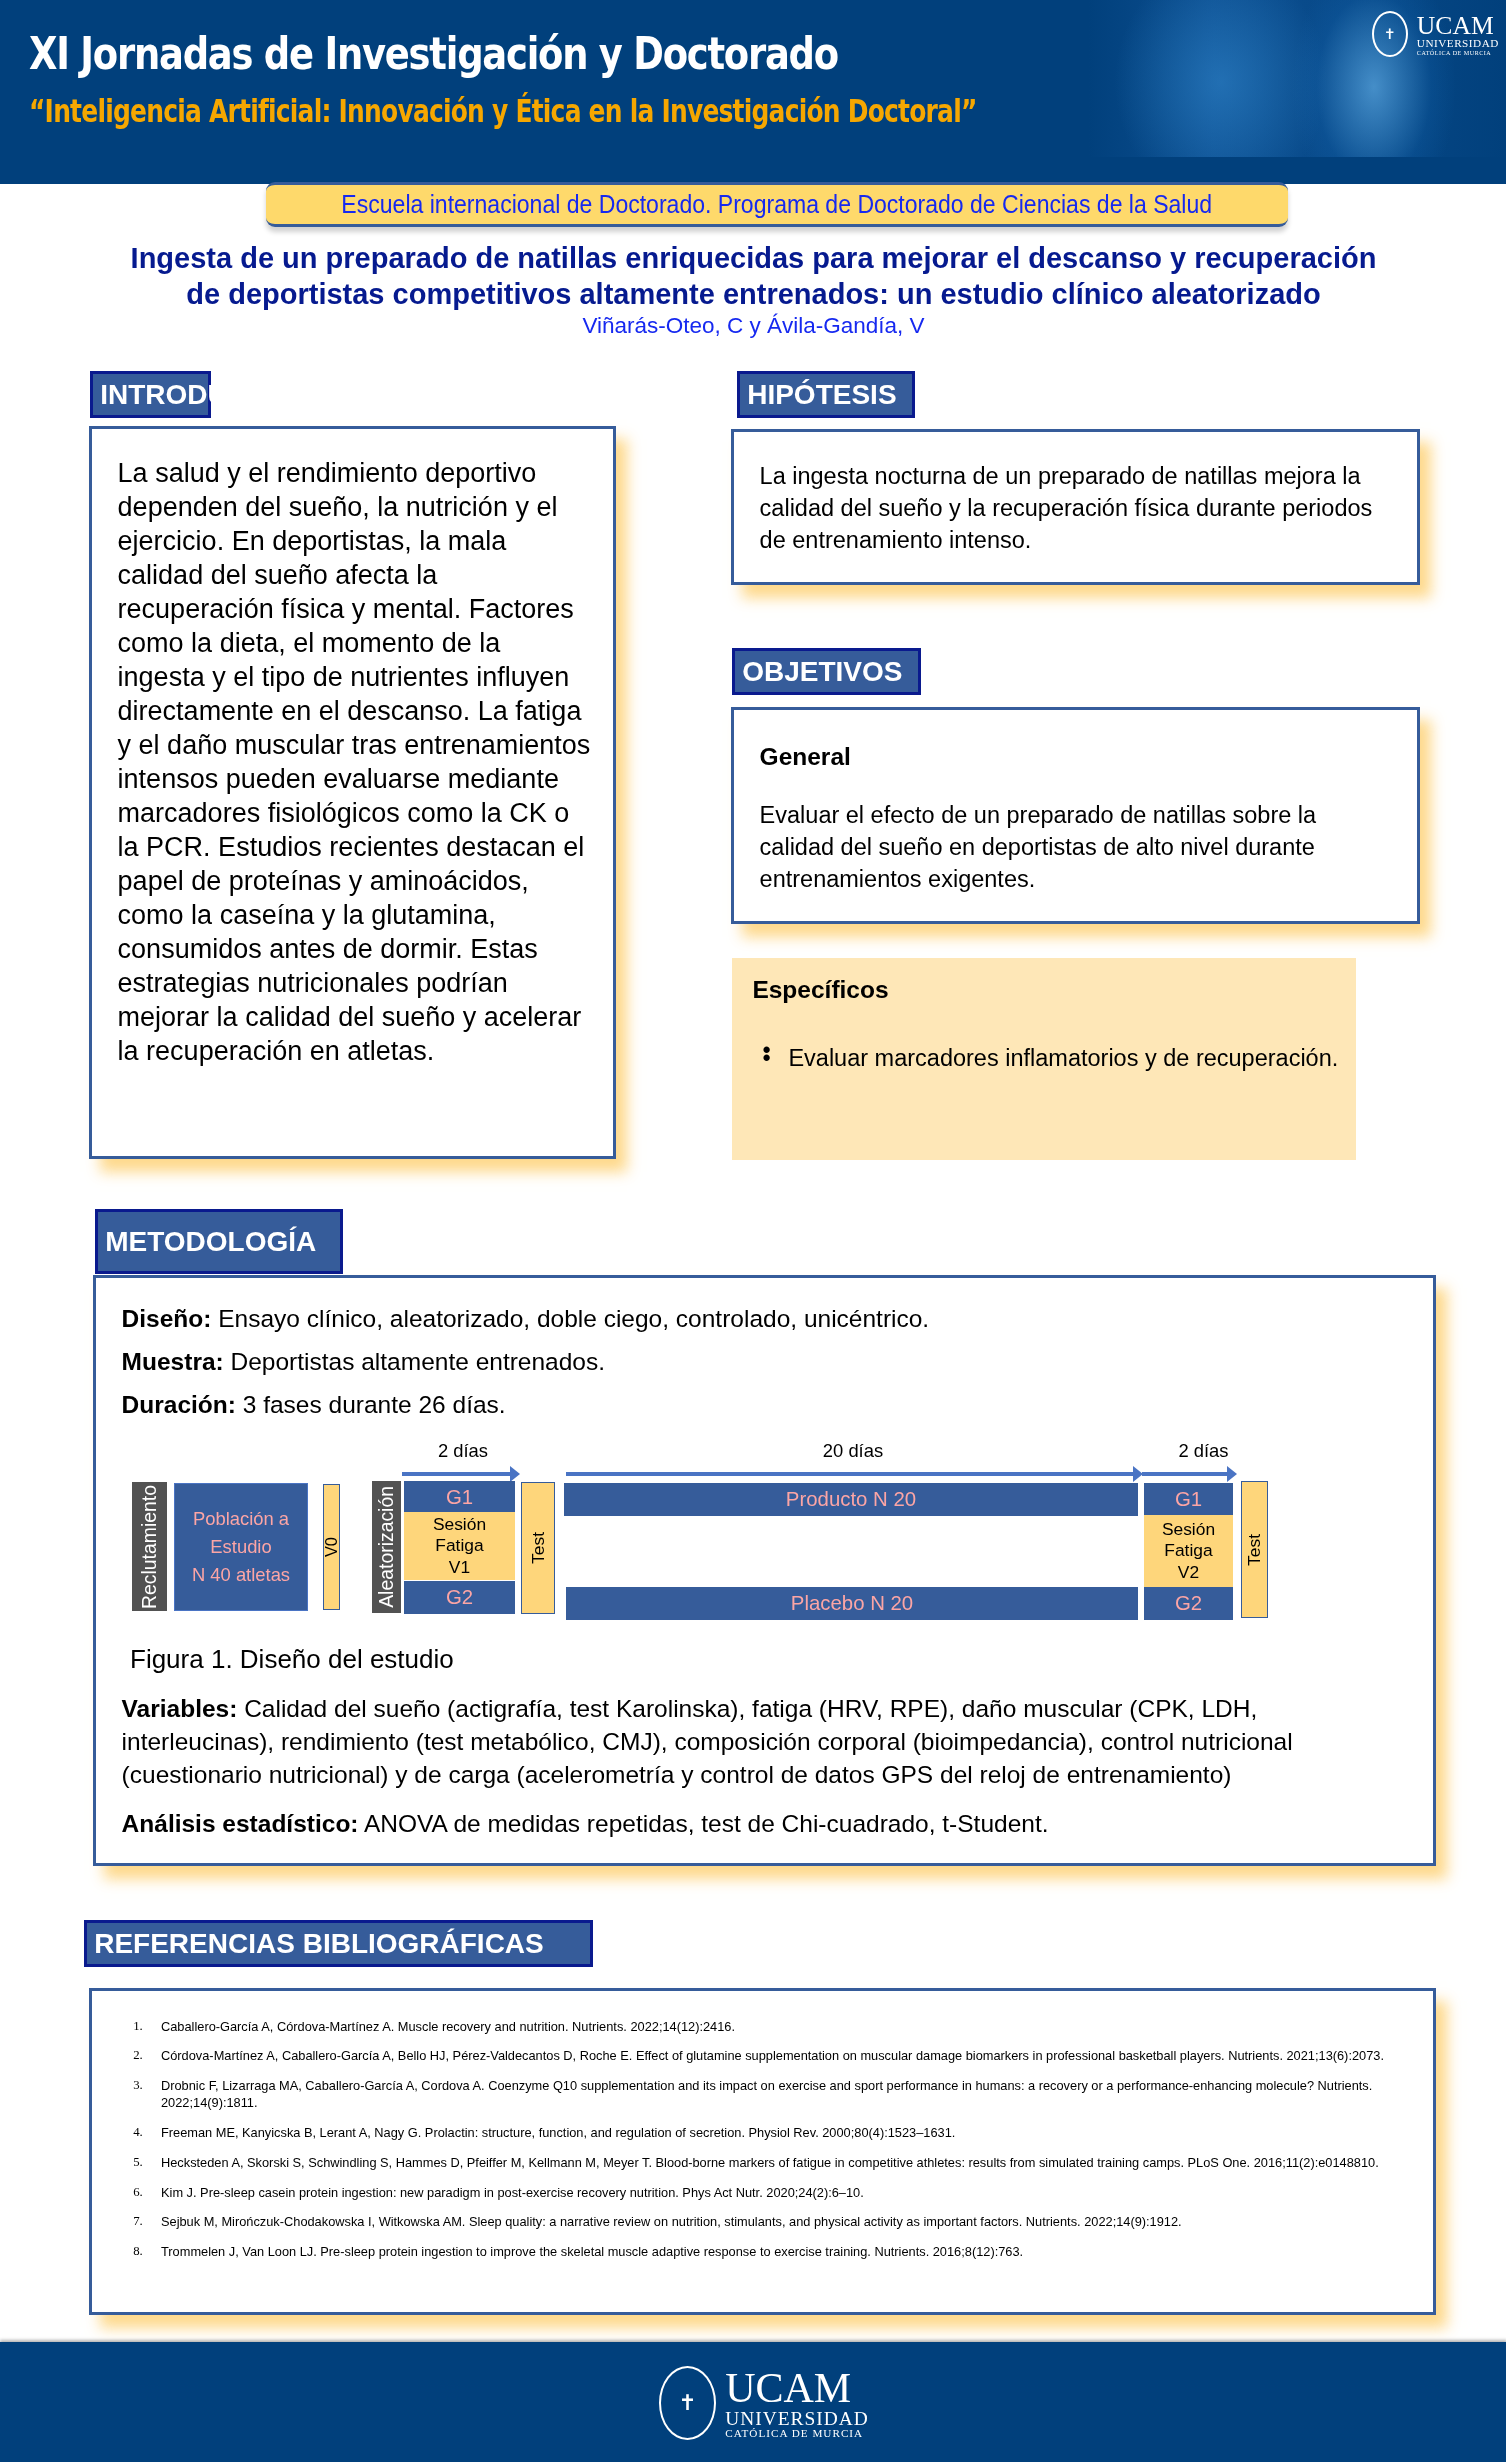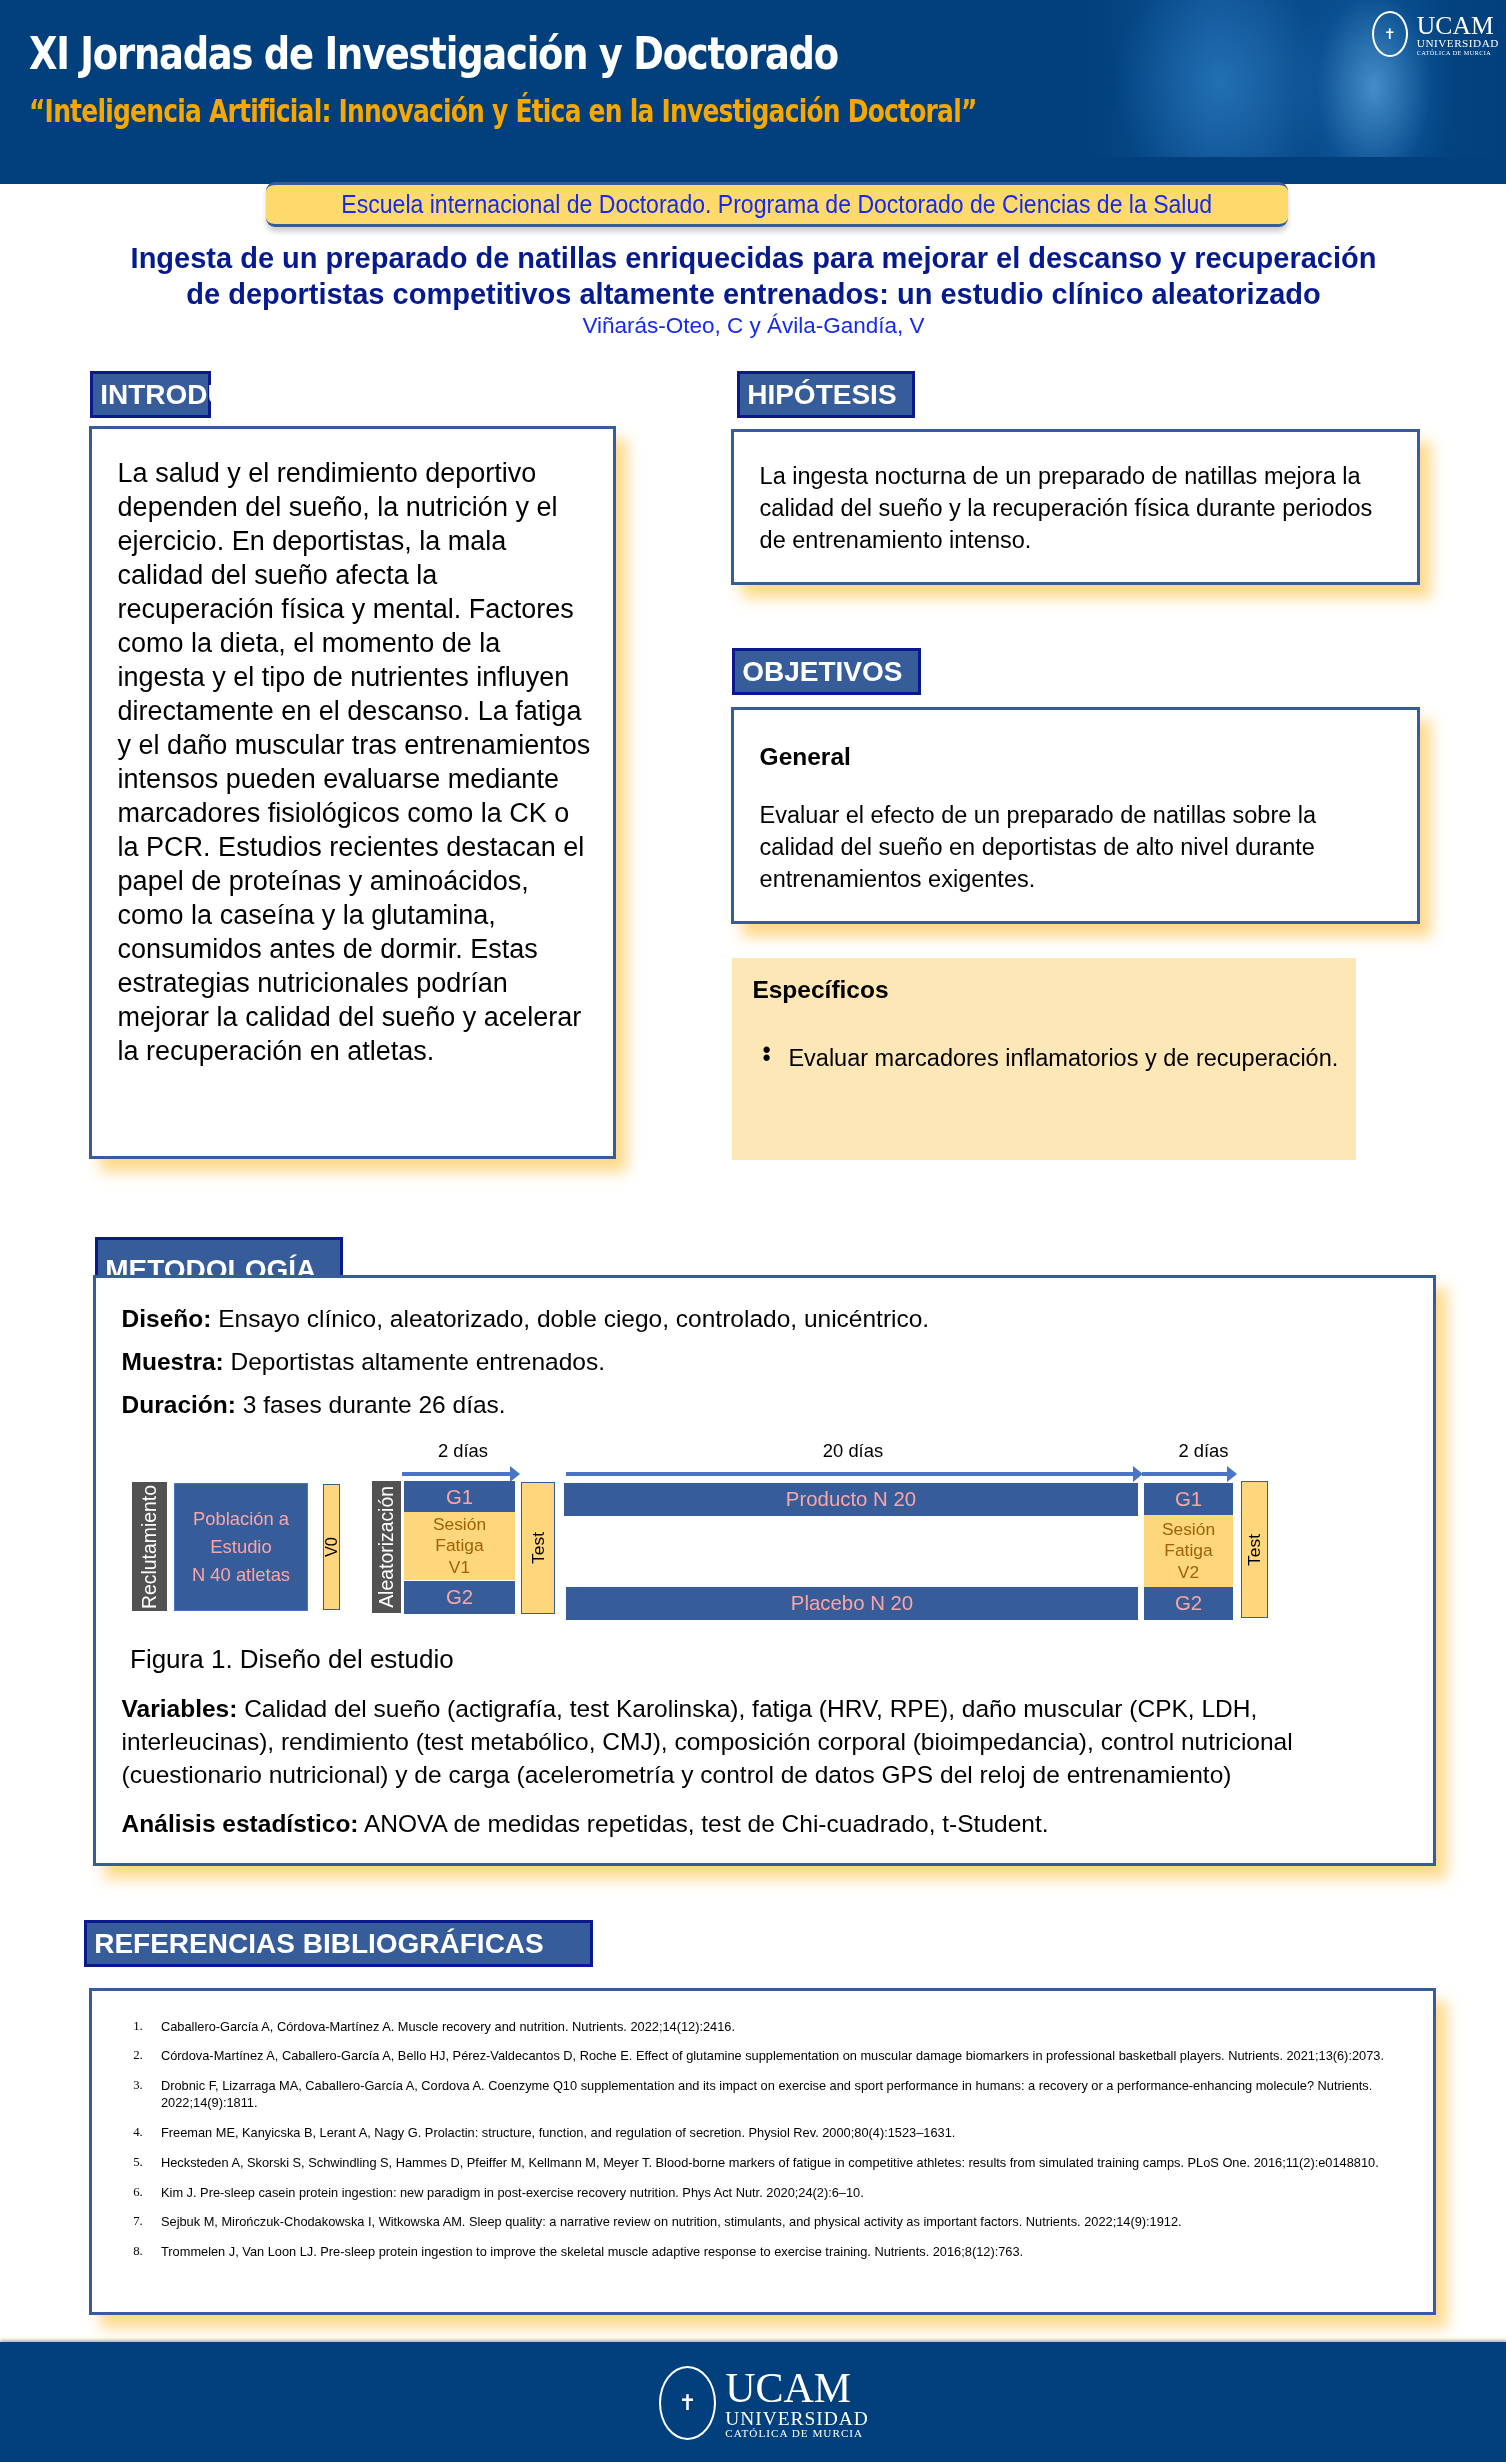--- a/index.html
+++ b/index.html
@@ -56,37 +56,37 @@
   #obj-card { left: 731px; top: 707px; width: 689px; height: 217px; }
   #obj-card .gen-title { position: absolute; left: 25.6px; top: 33px; font-size: 24.5px; font-weight: bold; }
   #obj-card .card-text { left: 25.6px; top: 89px; right: 20.4px; font-size: 23.5px; line-height: 32px; }
   .spec-box { position: absolute; left: 732px; top: 958px; width: 624px; height: 202px; background: #fee7b7; }
   .spec-title { position: absolute; left: 20.4px; top: 18px; font-size: 24.5px; font-weight: bold; }
   .spec-list { position: absolute; left: 20.4px; top: 77px; right: 15.3px; list-style: none; font-size: 23.5px; line-height: 31px; }
   .spec-list li { position: relative; padding-left: 36px; margin-bottom: 8.2px; }
   .spec-list li .bullet { position: absolute; left: 10.2px; top: 0; }
 
   
-  #met-head { left: 95px; top: 1209px; width: 248px; height: 65px; margin-top: 28px; }
+  #met-head { left: 95px; top: 1209px; width: 248px; height: 65px; }
   #met-card { left: 93px; top: 1275px; width: 1343px; height: 591px; }
   .met-line { position: absolute; left: 25.6px; font-size: 24.5px; white-space: nowrap; }
   .met-line b { font-weight: bold; }
   #met-diseno { top: 26.6px; }
   #met-muestra { top: 70px; }
   #met-duracion { top: 113px; }
   .met-para { position: absolute; left: 25.6px; right: 31px; font-size: 24.5px; line-height: 33px; }
   #met-variables { top: 414px; }
   #met-analisis { top: 529px; }
 
   
   .d-box { position: absolute; display: flex; align-items: center; justify-content: center; text-align: center; }
   .d-dark { background: #525252; color: #fff; }
   .d-blue { background: #365c9a; color: #fca5a5; }
   .d-yellow { background: #fed67b; color: #000; border: 1.5px solid #365c9a; }
-  .d-yellow-plain { background: #fed67b; color: #a16207; }
+  .d-yellow-plain { background: #fed67b; color: #000000; }
   .vert { writing-mode: vertical-rl; transform: rotate(180deg); white-space: nowrap; }
   .d-days { position: absolute; font-size: 18.4px; text-align: center; }
   .arrow { position: absolute; height: 4.1px; background: #4a74c4; }
   .arrow::after { content: ""; position: absolute; right: -9.2px; top: -6.1px; border-left: 10.2px solid #4a74c4;
     border-top: 8.2px solid transparent; border-bottom: 8.2px solid transparent; }
   .fig-caption { position: absolute; left: 130px; top: 1644px; font-size: 26px; }
 
   
   #ref-head { left: 84px; top: 1920px; width: 509px; height: 47px; }
   #ref-card { left: 89px; top: 1988px; width: 1347px; height: 327px; }

